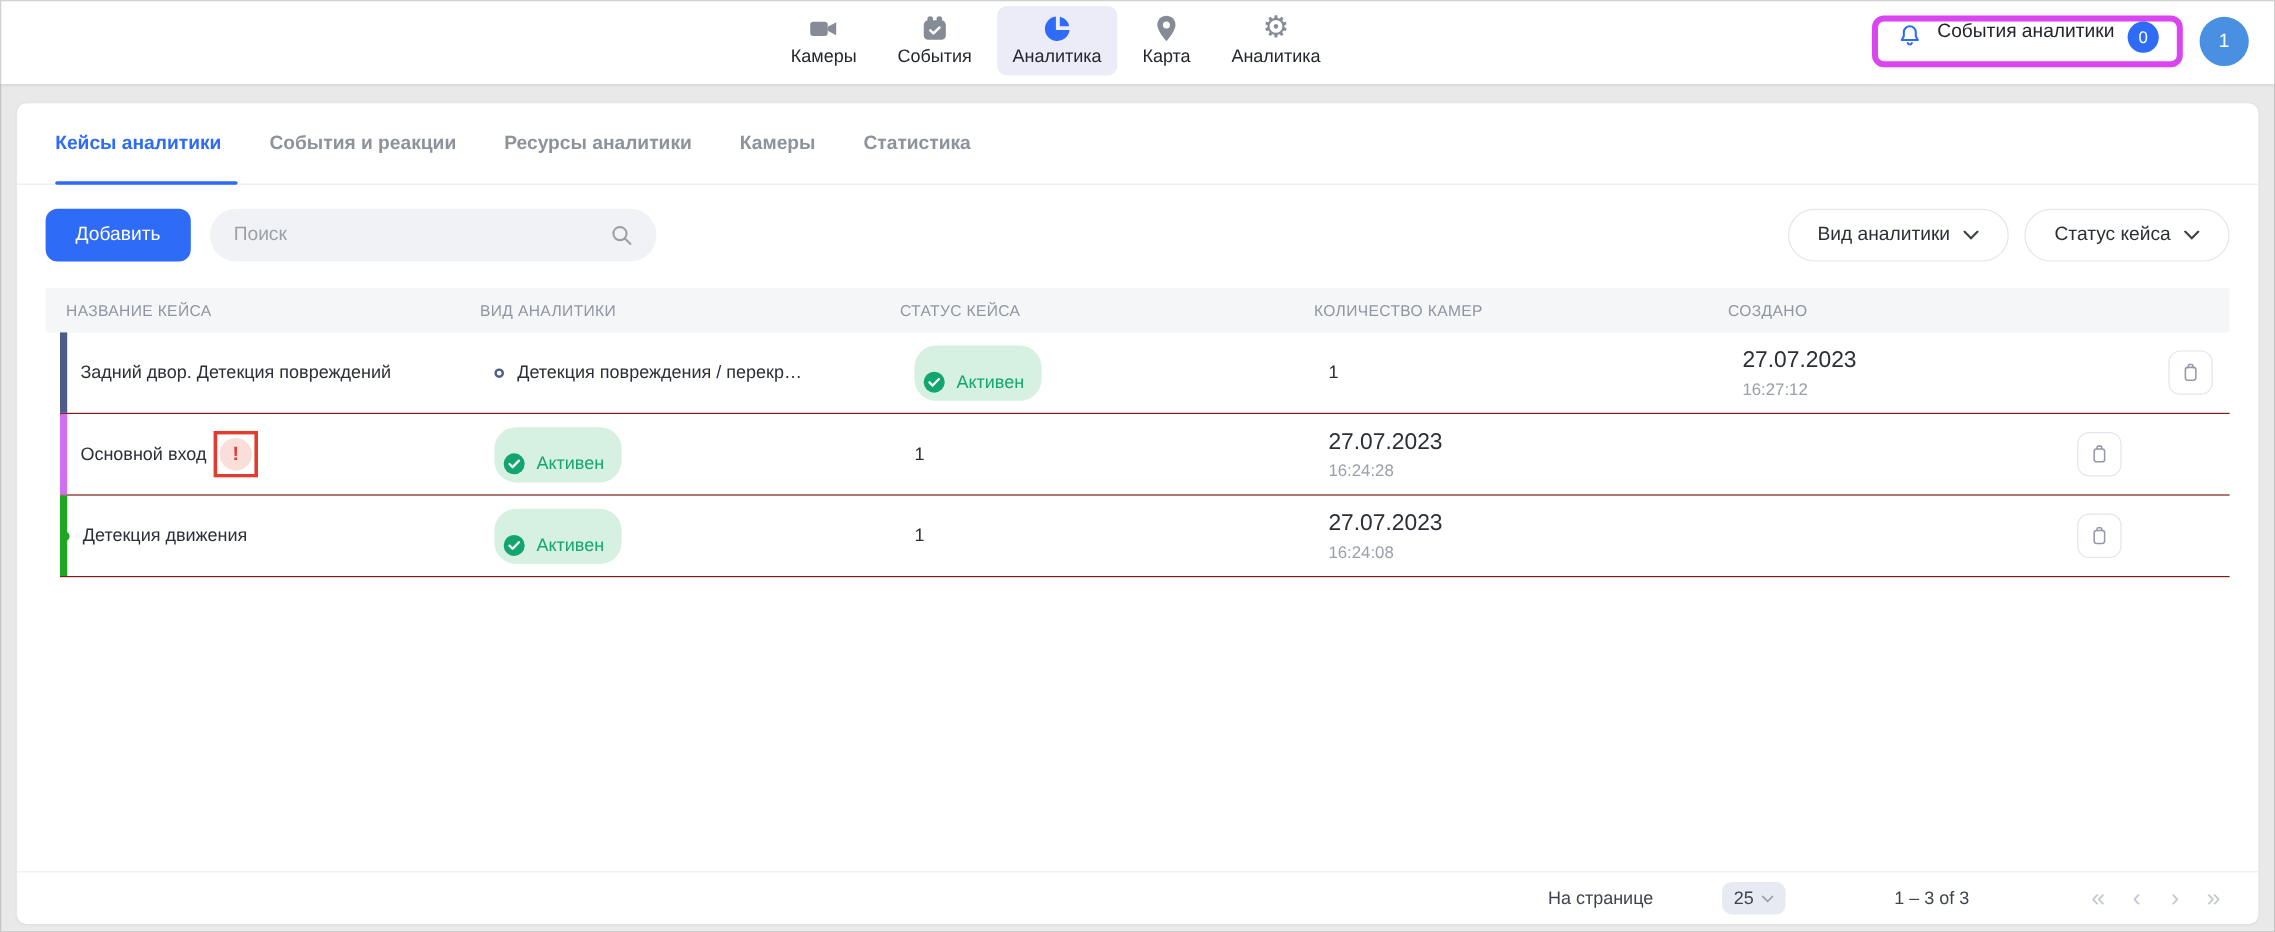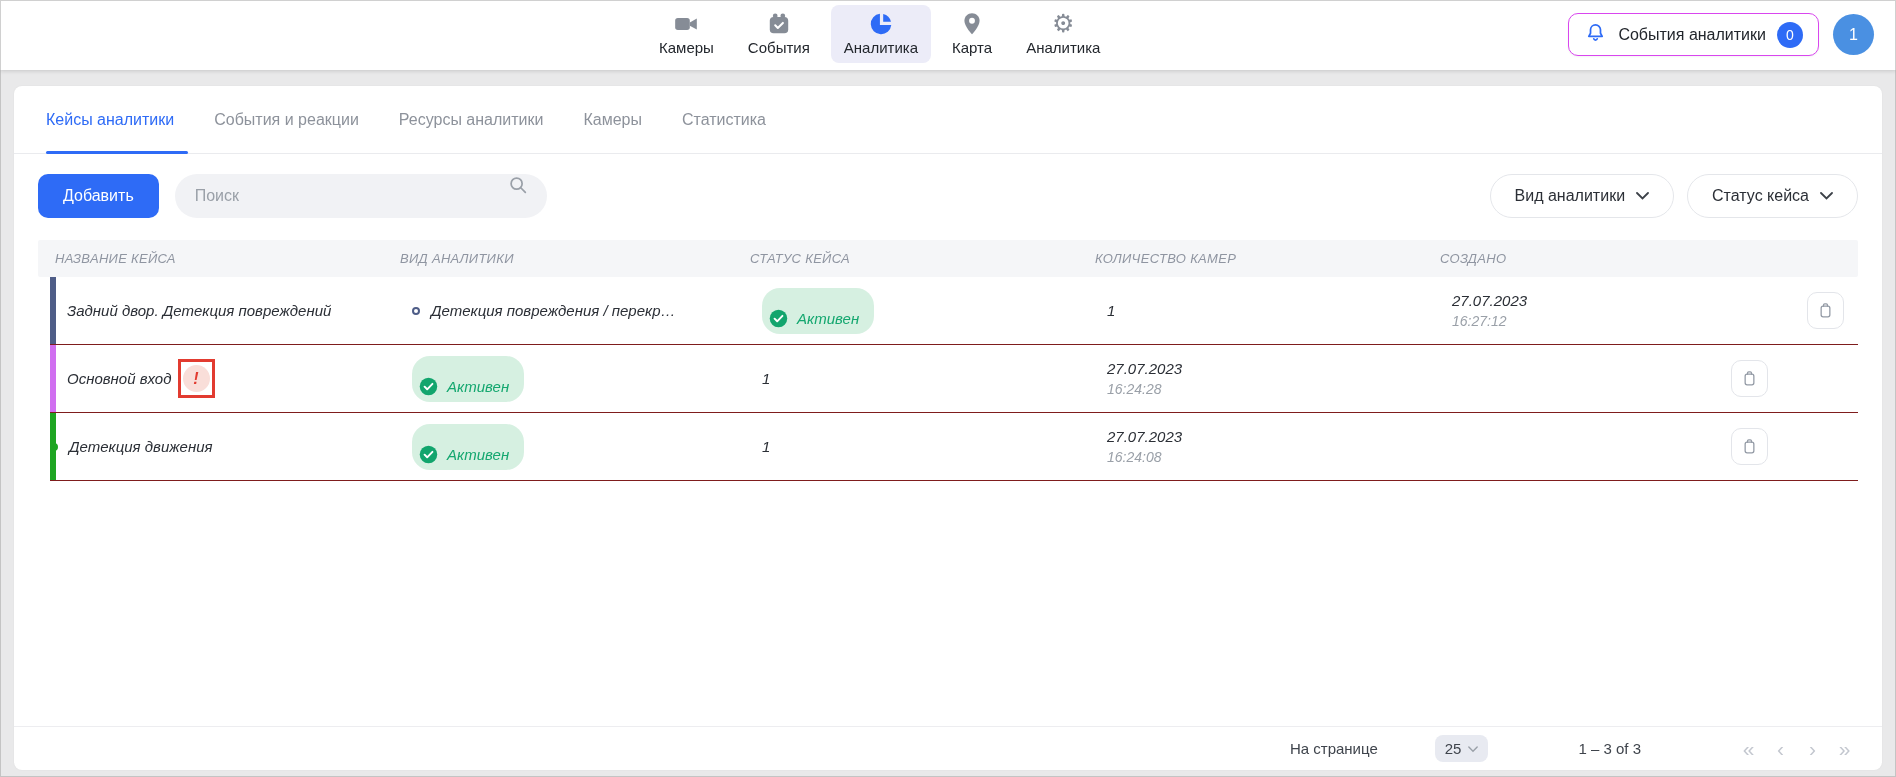--- a/index.html
+++ b/index.html
@@ -22,22 +22,22 @@
     display:flex; flex-direction:column; align-items:center; justify-content:center;
     gap:2px; padding:5px 13px 7px; border-radius:8px; cursor:pointer;
   }
   .nav-item.active { background:#ececf8; }
   .nav-item .ico { height:27px; display:flex; align-items:center; justify-content:center; color:#868c96; }
   .nav-item.active .ico { color:#2e6bf6; }
   .nav-label { font-size:15px; color:#23272d; white-space:nowrap; }
   .gear-glyph { font-size:25px; line-height:1; }
   .topbar-right { position:absolute; right:22px; top:13px; display:flex; align-items:center; gap:14px; }
   .events-btn {
-    display:flex; align-items:center; gap:11px; height:43px; padding:0 15px;
-    background:#fff; border:1px solid #d946ef; border-radius:10px;
+    display:flex; gap:11px; height:43px; padding:0 15px;
+    background:#fff; border:5px solid #d946ef; border-radius:10px;
     font-size:16px; color:#22262c; cursor:pointer;
     box-shadow:0 1px 2px rgba(0,0,0,.05);
     font-family:inherit;
   }
   .badge {
     min-width:26px; height:26px; padding:0 6px; border-radius:13px;
     background:#2e6bf6; color:#fff; font-size:14px;
     display:flex; align-items:center; justify-content:center;
   }
   .avatar {
@@ -48,50 +48,50 @@
   
   .page { padding:16px 14px 0; }
   .card {
     background:#fff; border-radius:8px; height:684px;
     display:flex; flex-direction:column;
     box-shadow:0 0 2px rgba(0,0,0,.05);
     overflow:hidden;
   }
   
   .tabs { display:flex; gap:40px; padding-left:32px; border-bottom:1px solid #eaebee; height:68px; flex:0 0 auto; }
-  .tab { display:flex; align-items:center; font-size:16px; color:#8d929b; cursor:pointer; position:relative; white-space:nowrap; }
+  .tab { display:flex; align-items:center; font-size:16px; color:#8d929b; cursor:pointer; position:relative; white-space:nowrap;font-weight:bold; }
   .tab.active { color:#2e6bf6; }
   .tab.active::after {
     content:""; position:absolute; left:0; right:-14px; bottom:-1px; height:3px;
     background:#2e6bf6; border-radius:2px;
   }
   
   .toolbar { display:flex; align-items:center; gap:16px; padding:20px 24px 0; flex:0 0 auto; }
   .btn-add {
     height:44px; padding:0 25px; background:#2e6bf6; color:#fff; font-size:16px;
     border:none; border-radius:10px; cursor:pointer; font-family:inherit;
   }
   .search {
-    display:flex; width:372px; height:44px;
+    display:flex; align-items:center; width:372px; height:44px;
     background:#f1f2f5; border-radius:22px; padding:0 18px; gap:10px;
   }
   .search input {
     flex:1; border:none; background:transparent; outline:none;
     font-size:16px; color:#2b2f36; font-family:inherit;
   }
   .search input::placeholder { color:#9aa0a8; }
   .toolbar-spacer { flex:1; }
   .filter-btn {
     display:flex; align-items:center; gap:11px; height:44px; padding:0 24px;
     background:#fff; border:1px solid #e4e6ea; border-radius:22px;
     font-size:16px; color:#2b2f36; cursor:pointer; font-family:inherit; white-space:nowrap;
   }
   
   .table { margin:22px 24px 0; flex:0 0 auto; }
-  .thead, .row { display:grid; grid-template-columns:362px 350px 345px 345px 330px 1fr; align-items:center;font-style:italic; }
+  .thead, .row { display:grid; grid-template-columns:362px 350px 345px 345px 330px 1fr; align-items:center; }
   .thead { background:#f5f6f8; height:37px; border-radius:2px; }
   .th { font-size:13px; color:#8f95a1; letter-spacing:.3px; white-space:nowrap; }
   .th:first-child { padding-left:17px; }
   .row { height:68px; border-bottom:1px solid #7f1d1d; position:relative;margin-left:12px; }
   .row-bar { position:absolute; left:0; top:0; bottom:0; width:6px; }
   .cell-name { padding-left:17px; font-size:15px; color:#2b2f36; display:flex; align-items:center; gap:6px; white-space:nowrap; overflow:hidden; }
   .warn-box {
     width:37px; height:39px; border:3px solid #e23b30; flex:0 0 auto;
     display:flex; align-items:center; justify-content:center;
   }
@@ -101,21 +101,21 @@
     font-size:16px; font-weight:bold;
   }
   .cell-type { display:flex; align-items:center; gap:11px; font-size:15px; color:#2b2f36; white-space:nowrap; }
   .ring { width:8px; height:8px; border-radius:50%; border:2.5px solid currentColor; flex:0 0 auto; }
   .status-pill {
     display:inline-flex; align-items:center; gap:8px; justify-self:start;
     background:#d6f0e1; border-radius:18px; padding:20px 15px 5px 6px;
     font-size:15px; color:#14a76f;
   }
   .cell-count { font-size:15px; color:#2b2f36; }
-  .cell-date .d { font-size:15px; color:#2b2f36; }
+  .cell-date .d { font-size:19px; color:#2b2f36; }
   .cell-date .t { font-size:14px; color:#9aa0a8; margin-top:4px; }
   .cell-actions { display:flex; justify-content:flex-end; padding-right:14px; }
   .trash-btn {
     width:37px; height:37px; border:1px solid #e3e5ea; border-radius:10px;
     background:#fff; display:flex; align-items:center; justify-content:center;
     cursor:pointer; color:#939aa5;
   }
   .card-fill { flex:1; }
   
   .pagination {

